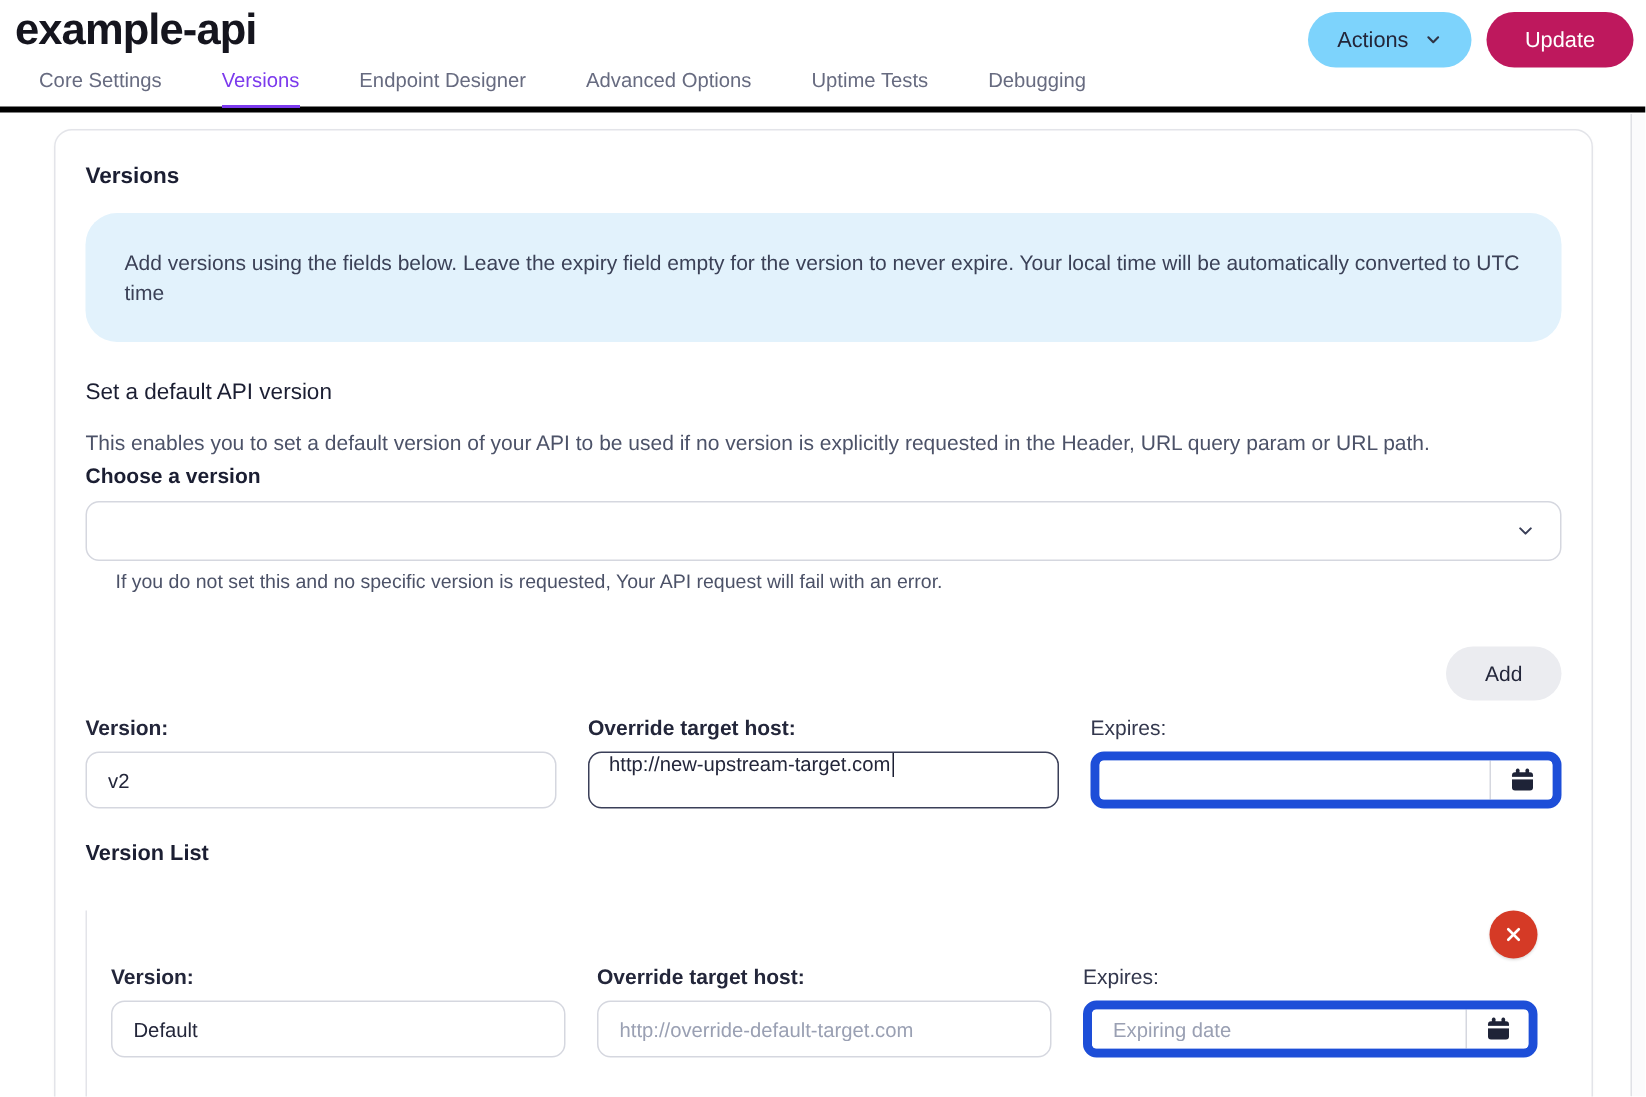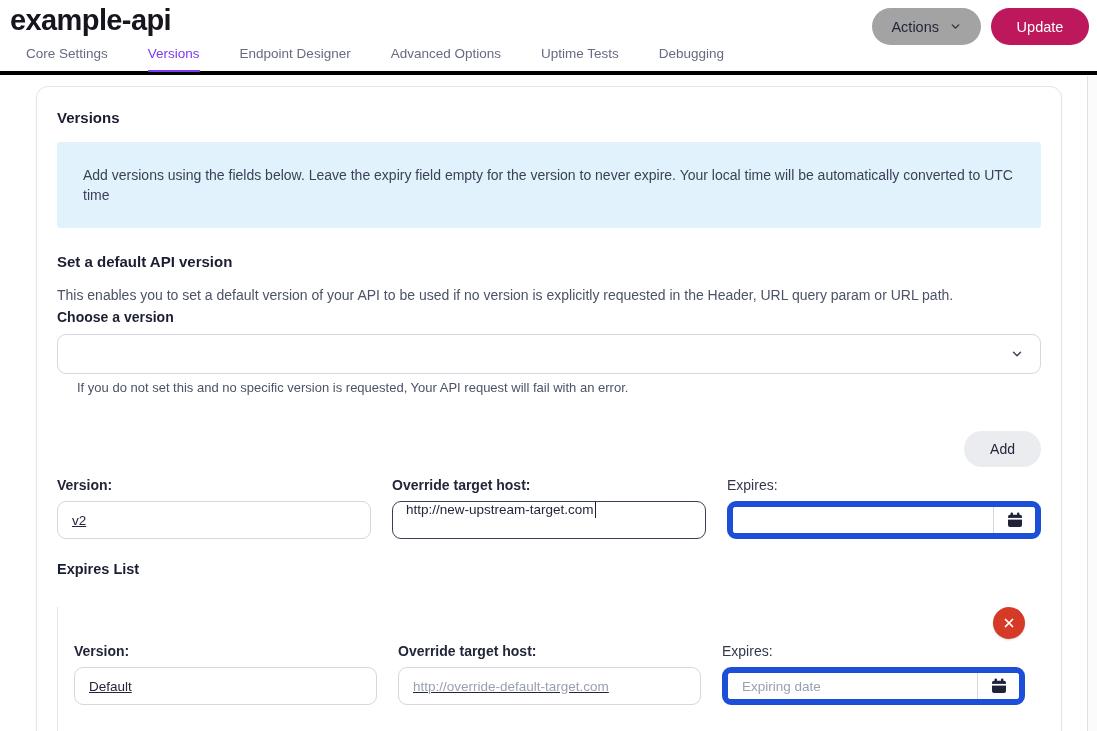--- a/index.html
+++ b/index.html
@@ -10,21 +10,21 @@
   }
 
   
   .header { position:relative; height:75px; border-bottom:4px solid #000000; background:#fff; }
   .page-title {
     position:absolute; left:10px; top:4px;
     font-size:29px; font-weight:800; letter-spacing:-0.6px; color:#15151e;
   }
   .actions-btn {
     position:absolute; right:116px; top:8px; height:37px; padding:0 19px;
-    border:none; border-radius:19px; background:#a3a3a3;
+    border:none; border-radius:19px; background:#7dd3fc;
     display:flex; align-items:center; gap:10px;
     font-family:inherit; font-size:14.5px; color:#23263a; cursor:pointer;
   }
   .update-btn {
     position:absolute; right:8px; top:8px; height:37px; width:98px;
     border:none; border-radius:19px; background:#be185d; color:#ffffff;
     font-family:inherit; font-size:14.5px; cursor:pointer;
   }
   .tabs { position:absolute; left:26px; bottom:-1px; display:flex; gap:40px; }
   .tab {
@@ -42,25 +42,25 @@
   
   .card {
     position:absolute; left:36px; top:86px; width:1026px; height:700px;
     background:#fff; border:1px solid #e3e4e9; border-radius:12px;
     box-shadow:0 1px 2px rgba(20,20,40,0.04);
     padding:22px 20px;
   }
   .card-heading { font-size:15px; font-weight:700; color:#1b1e32; }
 
   .info-box {
-    margin-top:16px; background:#e2f2fc; border-radius:3px;
+    margin-top:16px; background:#e2f2fc; border-radius:21px;
     padding:23px 26px; font-size:14px; line-height:20px; color:#3b4157;
   }
 
-  .section-heading { margin-top:25px; font-size:15px; font-weight:700; color:#1b1e32; }
+  .section-heading { margin-top:25px; font-size:15px; font-weight:400; color:#1b1e32; }
   .section-desc { margin-top:17px; font-size:14px; color:#4c5268; line-height:17px; }
   .choose-label { margin-top:5px; font-size:14px; font-weight:700; color:#1b1e32; }
 
   .select-box {
     margin-top:9px; height:40px; border:1px solid #d5d7df; border-radius:9px;
     background:#fff; display:flex; align-items:center; justify-content:flex-end;
     padding-right:16px; cursor:pointer;
   }
   .select-value { flex:1; padding-left:14px; font-size:13.5px; color:#23263a; }
   .helper-text { margin-top:6px; margin-left:20px; font-size:13px; color:#4c5268; }
@@ -71,21 +71,21 @@
     background:#ebecf0; font-family:inherit; font-size:14px; color:#23263a; cursor:pointer;
   }
 
   .fields-row { display:flex; gap:21px; margin-top:10px; }
   .field { flex:1; min-width:0; }
   .field-label { font-size:14px; font-weight:700; color:#23263a; margin-bottom:8px; }
   .field-label.normal { font-weight:400; color:#33374d; }
   .text-input {
     width:100%; height:38px; border:1px solid #d5d7df; border-radius:9px;
     padding:0 14px; font-family:inherit; font-size:13.5px; color:#23263a;
-    background:#fff; outline:none;text-decoration:underline;
+    background:#fff; outline:none;
   }
   .text-input::placeholder { color:#9aa0b3; }
 
   .fake-input {
     width:100%; height:38px; border-radius:9px; background:#fff;
     display:flex; align-items:flex-start; padding:0 13px;
     font-size:13.5px; color:#23263a; cursor:text;
   }
   .fake-input.focused { border:1.5px solid #3a3f58; }
   .caret { width:1.5px; height:16px; background:#1b1e32; margin-left:1px; }
@@ -191,21 +191,21 @@
               <rect x="3.6" y="0.4" width="2.4" height="4.4" rx="1.1" fill="#1e2337"></rect>
               <rect x="10" y="0.4" width="2.4" height="4.4" rx="1.1" fill="#1e2337"></rect>
               <rect x="1" y="5.9" width="14" height="1.7" fill="#ffffff"></rect>
             </svg>
           </span>
         </button>
       </div>
     </div>
   </div>
 
-  <div class="list-heading">Expires List</div>
+  <div class="list-heading">Version List</div>
 
   <div class="list-container">
     <div class="list-item">
       <div class="remove-row">
         <button class="remove-btn">
           <span style="display:flex;">
             <svg width="14" height="14" viewBox="0 0 24 24" fill="none" stroke="#ffffff" stroke-width="3" stroke-linecap="round">
                 <line x1="6" y1="6" x2="18" y2="18"></line>
                 <line x1="18" y1="6" x2="6" y2="18"></line>
               </svg>

